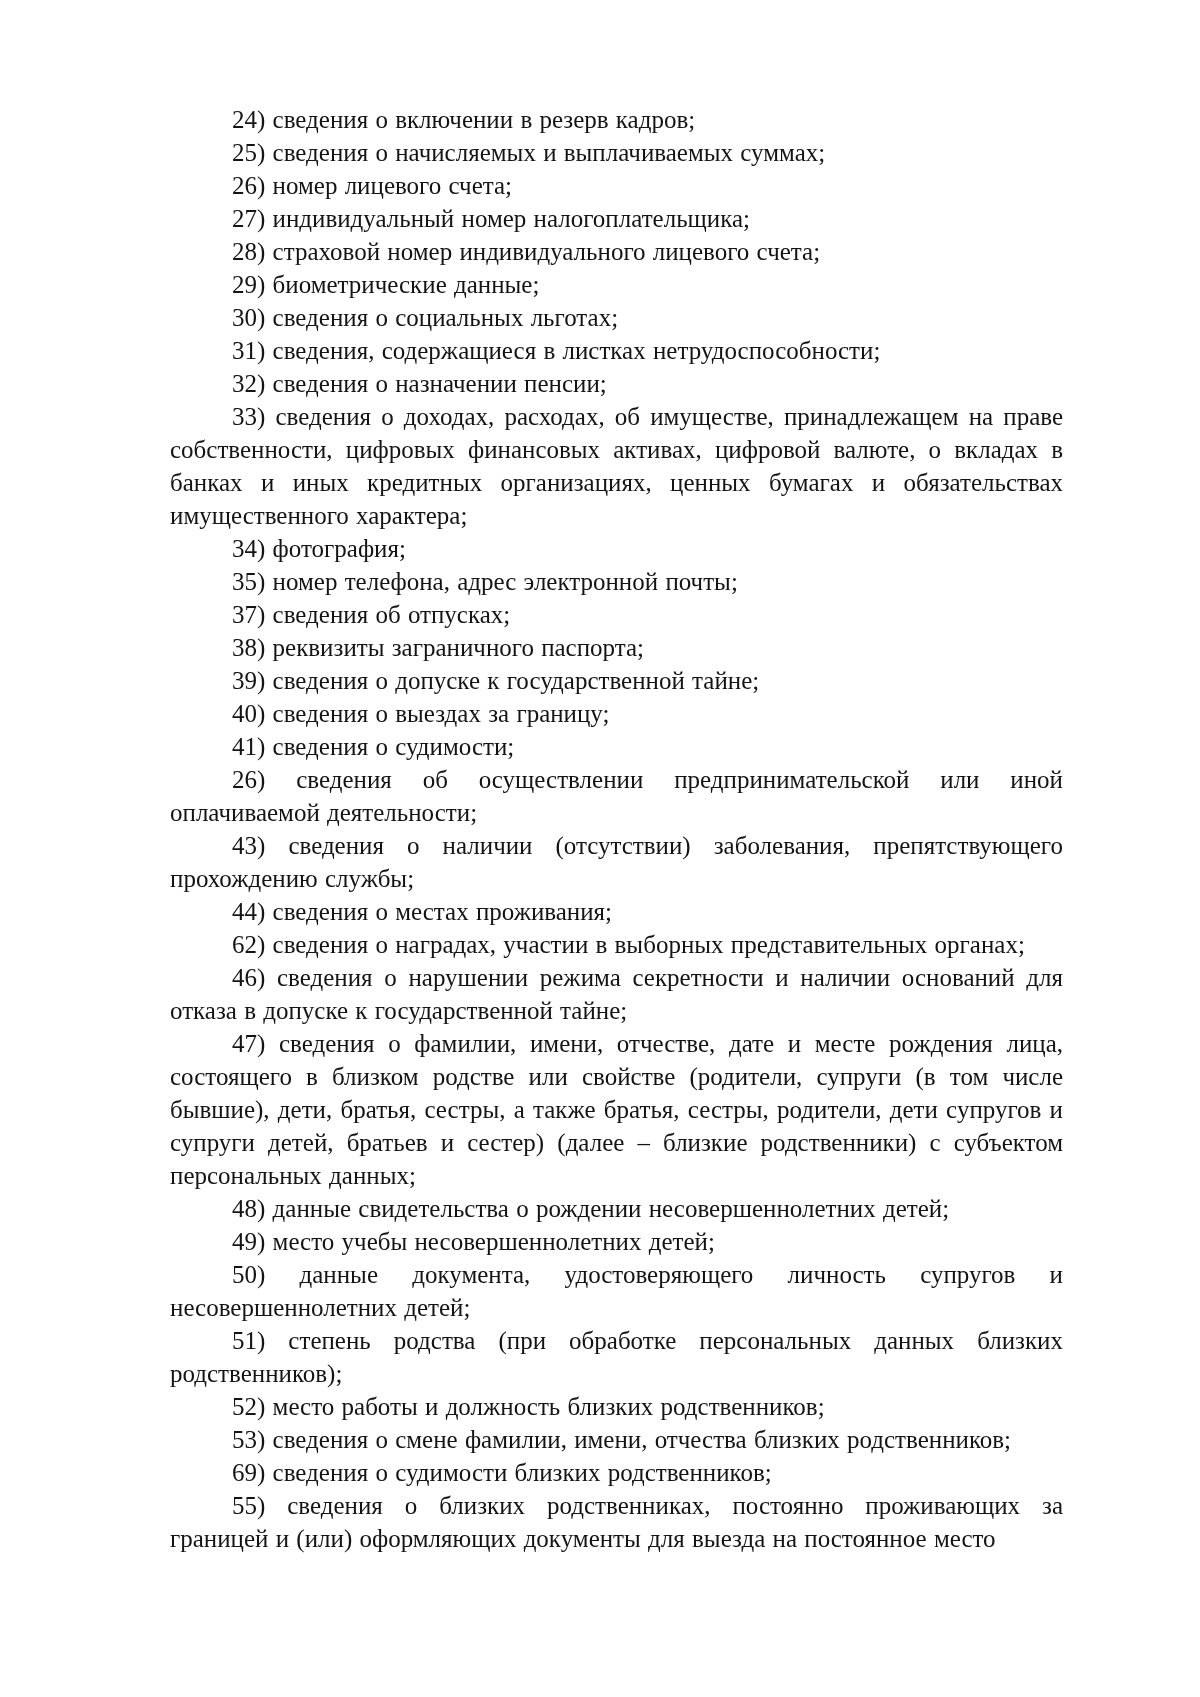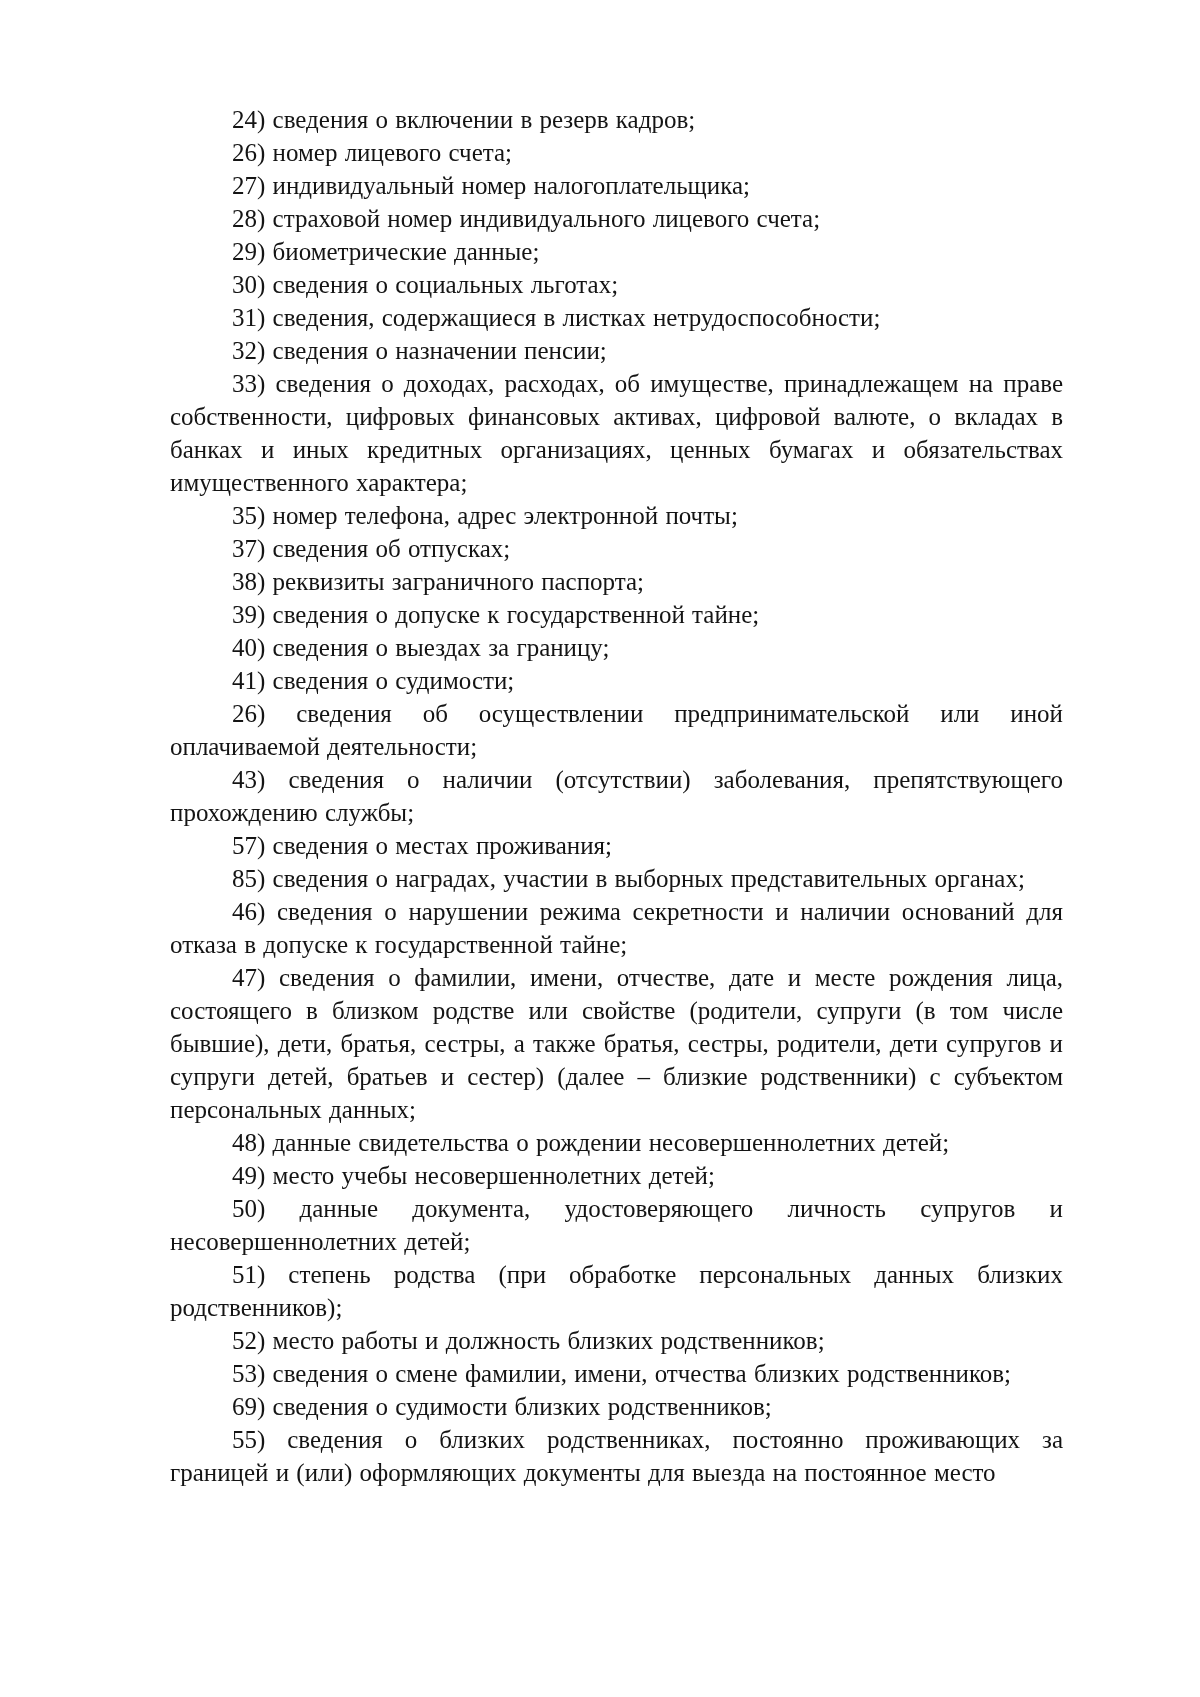--- a/index.html
+++ b/index.html
@@ -36,38 +36,40 @@
     hyphens: none;
     -webkit-hyphens: none;
   }
 </style>
 </head>
 <body>
 
 <div class="page">
   <div class="doc-body">
       <p class="para">24) сведения о включении в резерв кадров;</p>
+      <p class="para">25) сведения о начисляемых и выплачиваемых суммах;</p>
       <p class="para">26) номер лицевого счета;</p>
       <p class="para">27) индивидуальный номер налогоплательщика;</p>
       <p class="para">28) страховой номер индивидуального лицевого счета;</p>
       <p class="para">29) биометрические данные;</p>
       <p class="para">30) сведения о социальных льготах;</p>
       <p class="para">31) сведения, содержащиеся в листках нетрудоспособности;</p>
       <p class="para">32) сведения о назначении пенсии;</p>
       <p class="para">33) сведения о доходах, расходах, об имуществе, принадлежащем на праве собственности, цифровых финансовых активах, цифровой валюте, о вкладах в банках и иных кредитных организациях, ценных бумагах и обязательствах имущественного характера;</p>
+      <p class="para">34) фотография;</p>
       <p class="para">35) номер телефона, адрес электронной почты;</p>
       <p class="para">37) сведения об отпусках;</p>
       <p class="para">38) реквизиты заграничного паспорта;</p>
       <p class="para">39) сведения о допуске к государственной тайне;</p>
       <p class="para">40) сведения о выездах за границу;</p>
       <p class="para">41) сведения о судимости;</p>
       <p class="para">26) сведения об осуществлении предпринимательской или иной оплачиваемой деятельности;</p>
       <p class="para">43) сведения о наличии (отсутствии) заболевания, препятствующего прохождению службы;</p>
-      <p class="para">57) сведения о местах проживания;</p>
-      <p class="para">85) сведения о наградах, участии в выборных представительных органах;</p>
+      <p class="para">44) сведения о местах проживания;</p>
+      <p class="para">62) сведения о наградах, участии в выборных представительных органах;</p>
       <p class="para">46) сведения о нарушении режима секретности и наличии оснований для отказа в допуске к государственной тайне;</p>
       <p class="para">47) сведения о фамилии, имени, отчестве, дате и месте рождения лица, состоящего в близком родстве или свойстве (родители, супруги (в том числе бывшие), дети, братья, сестры, а также братья, сестры, родители, дети супругов и супруги детей, братьев и сестер) (далее – близкие родственники) с субъектом персональных данных;</p>
       <p class="para">48) данные свидетельства о рождении несовершеннолетних детей;</p>
       <p class="para">49) место учебы несовершеннолетних детей;</p>
       <p class="para">50) данные документа, удостоверяющего личность супругов и несовершеннолетних детей;</p>
       <p class="para">51) степень родства (при обработке персональных данных близких родственников);</p>
       <p class="para">52) место работы и должность близких родственников;</p>
       <p class="para">53) сведения о смене фамилии, имени, отчества близких родственников;</p>
       <p class="para">69) сведения о судимости близких родственников;</p>
       <p class="para">55) сведения о близких родственниках, постоянно проживающих за границей и (или) оформляющих документы для выезда на постоянное место</p>

